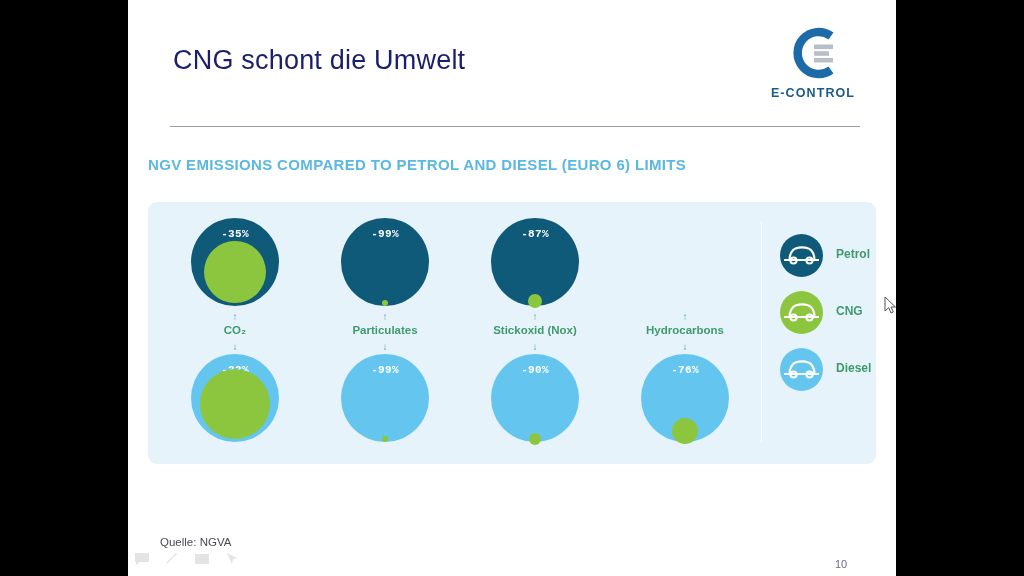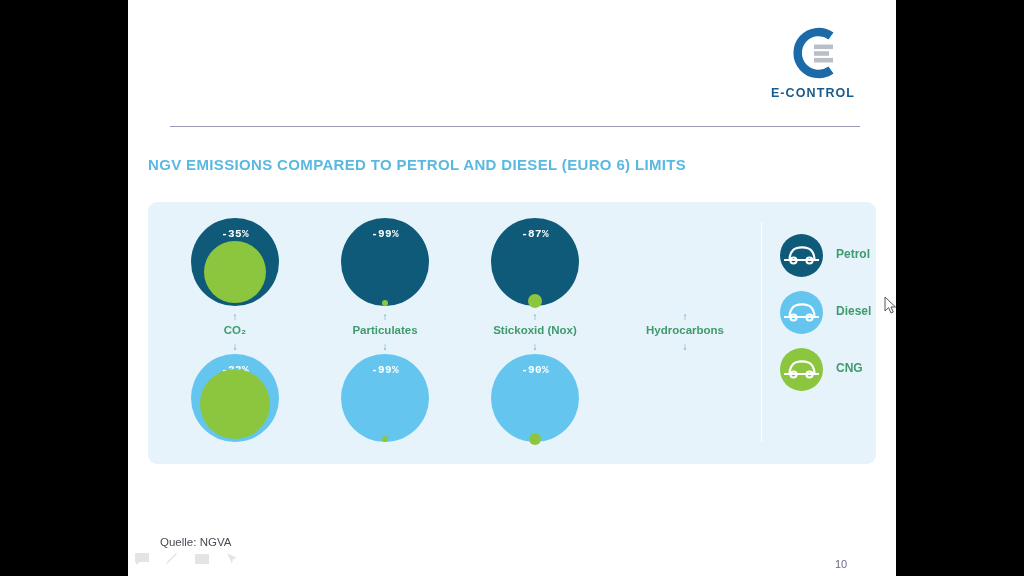--- a/index.html
+++ b/index.html
@@ -116,20 +116,21 @@
 </head>
 <body>
 
 <div id="stage">
 
   <div class="bar left"></div>
   <div class="bar right"></div>
 
   <div id="slide">
 
+    <div class="slide-title">CNG schont die Umwelt</div>
     <div class="title-rule"></div>
 
     <div class="logo-wrap">
       <div class="logo-mark">
         <svg width="64" height="54" viewBox="0 0 64 54">
           <path d="M50 10 A21 21 0 1 0 50 44" fill="none" stroke="#1d6aa8" stroke-width="8.5" stroke-linecap="butt"></path>
           <g fill="#b9bfc6">
             <rect x="33" y="18.5" width="19" height="4.6"></rect>
             <rect x="33" y="25.2" width="15" height="4.6"></rect>
             <rect x="33" y="31.9" width="19" height="4.6"></rect>
@@ -182,59 +183,63 @@
         <div class="bubble bot">
           <div class="pct">-90%</div>
           <div class="inner" style="width:12px;height:12px;bottom:-3px;"></div>
         </div>
       </div>
 
       <div class="col c3">
         <div class="arrow-up">↑</div>
         <div class="label">Hydrocarbons</div>
         <div class="arrow-dn">↓</div>
+        <div class="bubble bot">
+          <div class="pct">-76%</div>
+          <div class="inner" style="width:26px;height:26px;bottom:-2px;"></div>
+        </div>
       </div>
 
       <div class="panel-divider"></div>
 
       <div class="legend">
 
         <div class="legend-row">
           <div class="legend-dot petrol">
             <svg width="43" height="43" viewBox="0 0 43 43">
               <path d="M4 26 h35 M9.5 26 c0-6 3-10.5 6-11.5 c4-1.4 9-1.4 13 0 c3.2 1 6 5.5 6 11.5" fill="none" stroke="#ffffff" stroke-width="2.1"></path>
               <circle cx="13.5" cy="26.5" r="3.1" fill="none" stroke="#ffffff" stroke-width="2"></circle>
               <circle cx="29.5" cy="26.5" r="3.1" fill="none" stroke="#ffffff" stroke-width="2"></circle>
             </svg>
           </div>
           <div class="legend-label">Petrol</div>
         </div>
 
         <div class="legend-row">
+          <div class="legend-dot cng">
+            <svg width="43" height="43" viewBox="0 0 43 43">
+              <path d="M4 26 h35 M9.5 26 c0-6 3-10.5 6-11.5 c4-1.4 9-1.4 13 0 c3.2 1 6 5.5 6 11.5" fill="none" stroke="#ffffff" stroke-width="2.1"></path>
+              <circle cx="13.5" cy="26.5" r="3.1" fill="none" stroke="#ffffff" stroke-width="2"></circle>
+              <circle cx="29.5" cy="26.5" r="3.1" fill="none" stroke="#ffffff" stroke-width="2"></circle>
+            </svg>
+          </div>
+          <div class="legend-label">CNG</div>
+        </div>
+
+        <div class="legend-row">
           <div class="legend-dot diesel">
             <svg width="43" height="43" viewBox="0 0 43 43">
               <path d="M4 26 h35 M9.5 26 c0-6 3-10.5 6-11.5 c4-1.4 9-1.4 13 0 c3.2 1 6 5.5 6 11.5" fill="none" stroke="#ffffff" stroke-width="2.1"></path>
               <circle cx="13.5" cy="26.5" r="3.1" fill="none" stroke="#ffffff" stroke-width="2"></circle>
               <circle cx="29.5" cy="26.5" r="3.1" fill="none" stroke="#ffffff" stroke-width="2"></circle>
             </svg>
           </div>
           <div class="legend-label">Diesel</div>
         </div>
 
-        <div class="legend-row">
-          <div class="legend-dot cng">
-            <svg width="43" height="43" viewBox="0 0 43 43">
-              <path d="M4 26 h35 M9.5 26 c0-6 3-10.5 6-11.5 c4-1.4 9-1.4 13 0 c3.2 1 6 5.5 6 11.5" fill="none" stroke="#ffffff" stroke-width="2.1"></path>
-              <circle cx="13.5" cy="26.5" r="3.1" fill="none" stroke="#ffffff" stroke-width="2"></circle>
-              <circle cx="29.5" cy="26.5" r="3.1" fill="none" stroke="#ffffff" stroke-width="2"></circle>
-            </svg>
-          </div>
-          <div class="legend-label">CNG</div>
-        </div>
-
       </div>
     </div>
 
     <div class="source">Quelle:  NGVA</div>
     <div class="pagenum">10</div>
 
     <div class="tools">
       <span>
         <svg width="16" height="14" viewBox="0 0 16 14">
             <path d="M1 1h14v9H6l-4 3V10H1z" fill="#8a8a8a"></path>

